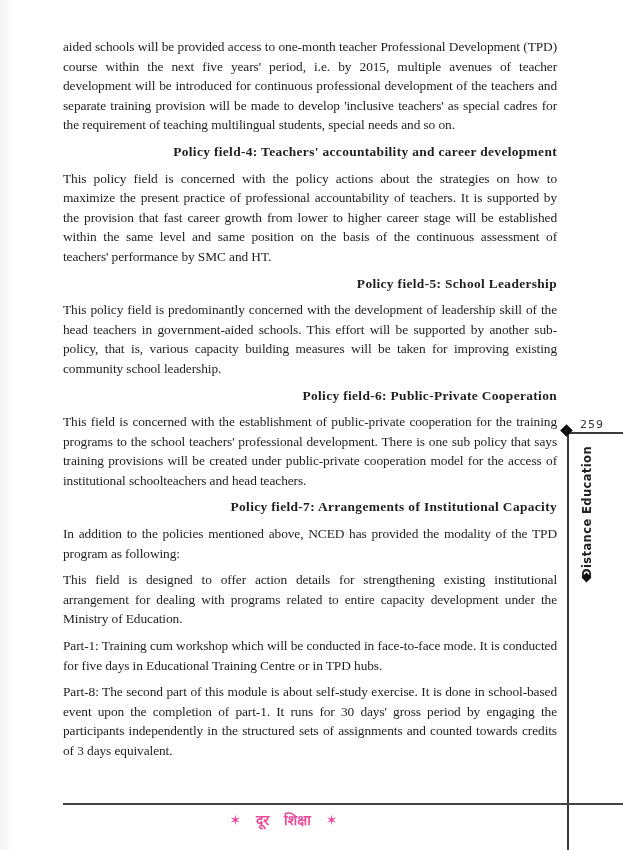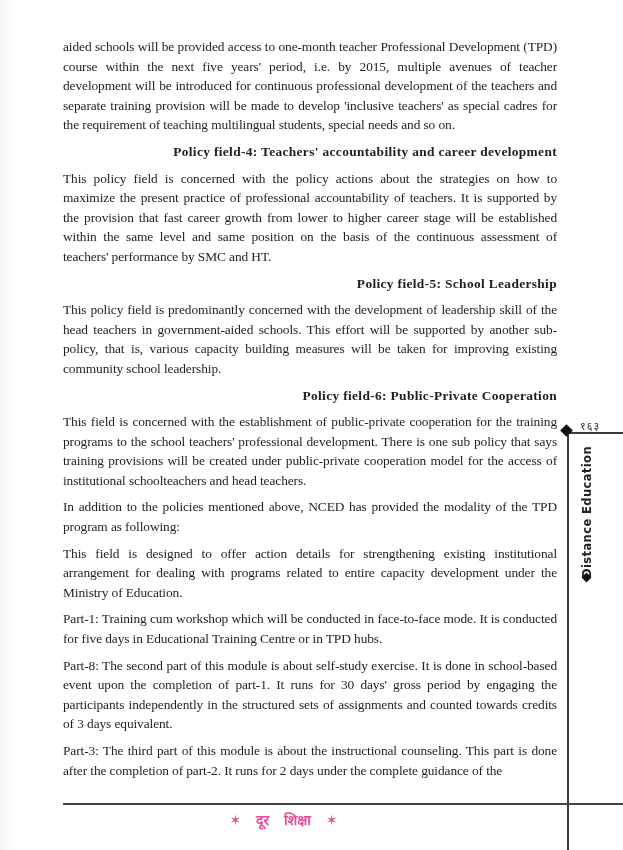--- a/index.html
+++ b/index.html
@@ -68,33 +68,33 @@
 
     <h3 class="heading">Policy field-4: Teachers' accountability and career development</h3>
     <p class="para">This policy field is concerned with the policy actions about the strategies on how to maximize the present practice of professional accountability of teachers. It is supported by the provision that fast career growth from lower to higher career stage will be established within the same level and same position on the basis of the continuous assessment of teachers' performance by SMC and HT.</p>
 
     <h3 class="heading">Policy field-5: School Leadership</h3>
     <p class="para">This policy field is predominantly concerned with the development of leadership skill of the head teachers in government-aided schools. This effort will be supported by another sub-policy, that is, various capacity building measures will be taken for improving existing community school leadership.</p>
 
     <h3 class="heading">Policy field-6: Public-Private Cooperation</h3>
     <p class="para">This field is concerned with the establishment of public-private cooperation for the training programs to the school teachers' professional development. There is one sub policy that says training provisions will be created under public-private cooperation model for the access of institutional schoolteachers and head teachers.</p>
 
+    <h3 class="heading">Policy field-7: Arrangements of Institutional Capacity</h3>
     <p class="para">In addition to the policies mentioned above, NCED has provided the modality of the TPD program as following:</p>
 
     <p class="para">This field is designed to offer action details for strengthening existing institutional arrangement for dealing with programs related to entire capacity development under the Ministry of Education.</p>
 
     <p class="para"><b class="em">Part-1:</b><b class="em"> Training cum workshop</b><span> which will be conducted in face-to-face mode. It is conducted for five days in Educational Training Centre or in TPD hubs.</span></p>
 
     <p class="para"><b class="em">Part-8</b><span>: The second part of this module is about </span><b class="em">self-study exercise</b><span>. It is done in school-based event upon the completion of part-1. It runs for 30 days' gross period by engaging the participants independently in the structured sets of assignments and counted towards credits of 3 days equivalent.</span></p>
 
-    <p class="para"><b class="em">Part-3</b><span>: The third part of this module is about the </span><b class="em">instructional counseling</b><span>. This part is done after the completion of part-2. It runs for 2 days under the complete guidance of the</span></p>
   </div>
 
   <div class="vline"></div>
   <div class="hline-side"></div>
   <div class="diamond-top"></div>
-  <div class="page-number">१६३</div>
+  <div class="page-number">259</div>
   <div class="side-title">Distance Education</div>
   <div class="diamond-bottom"></div>
 
   <div class="footer-line"></div>
   <div class="footer-text">✶ दूर शिक्षा ✶</div>
 </div>
 
 </body></html>

